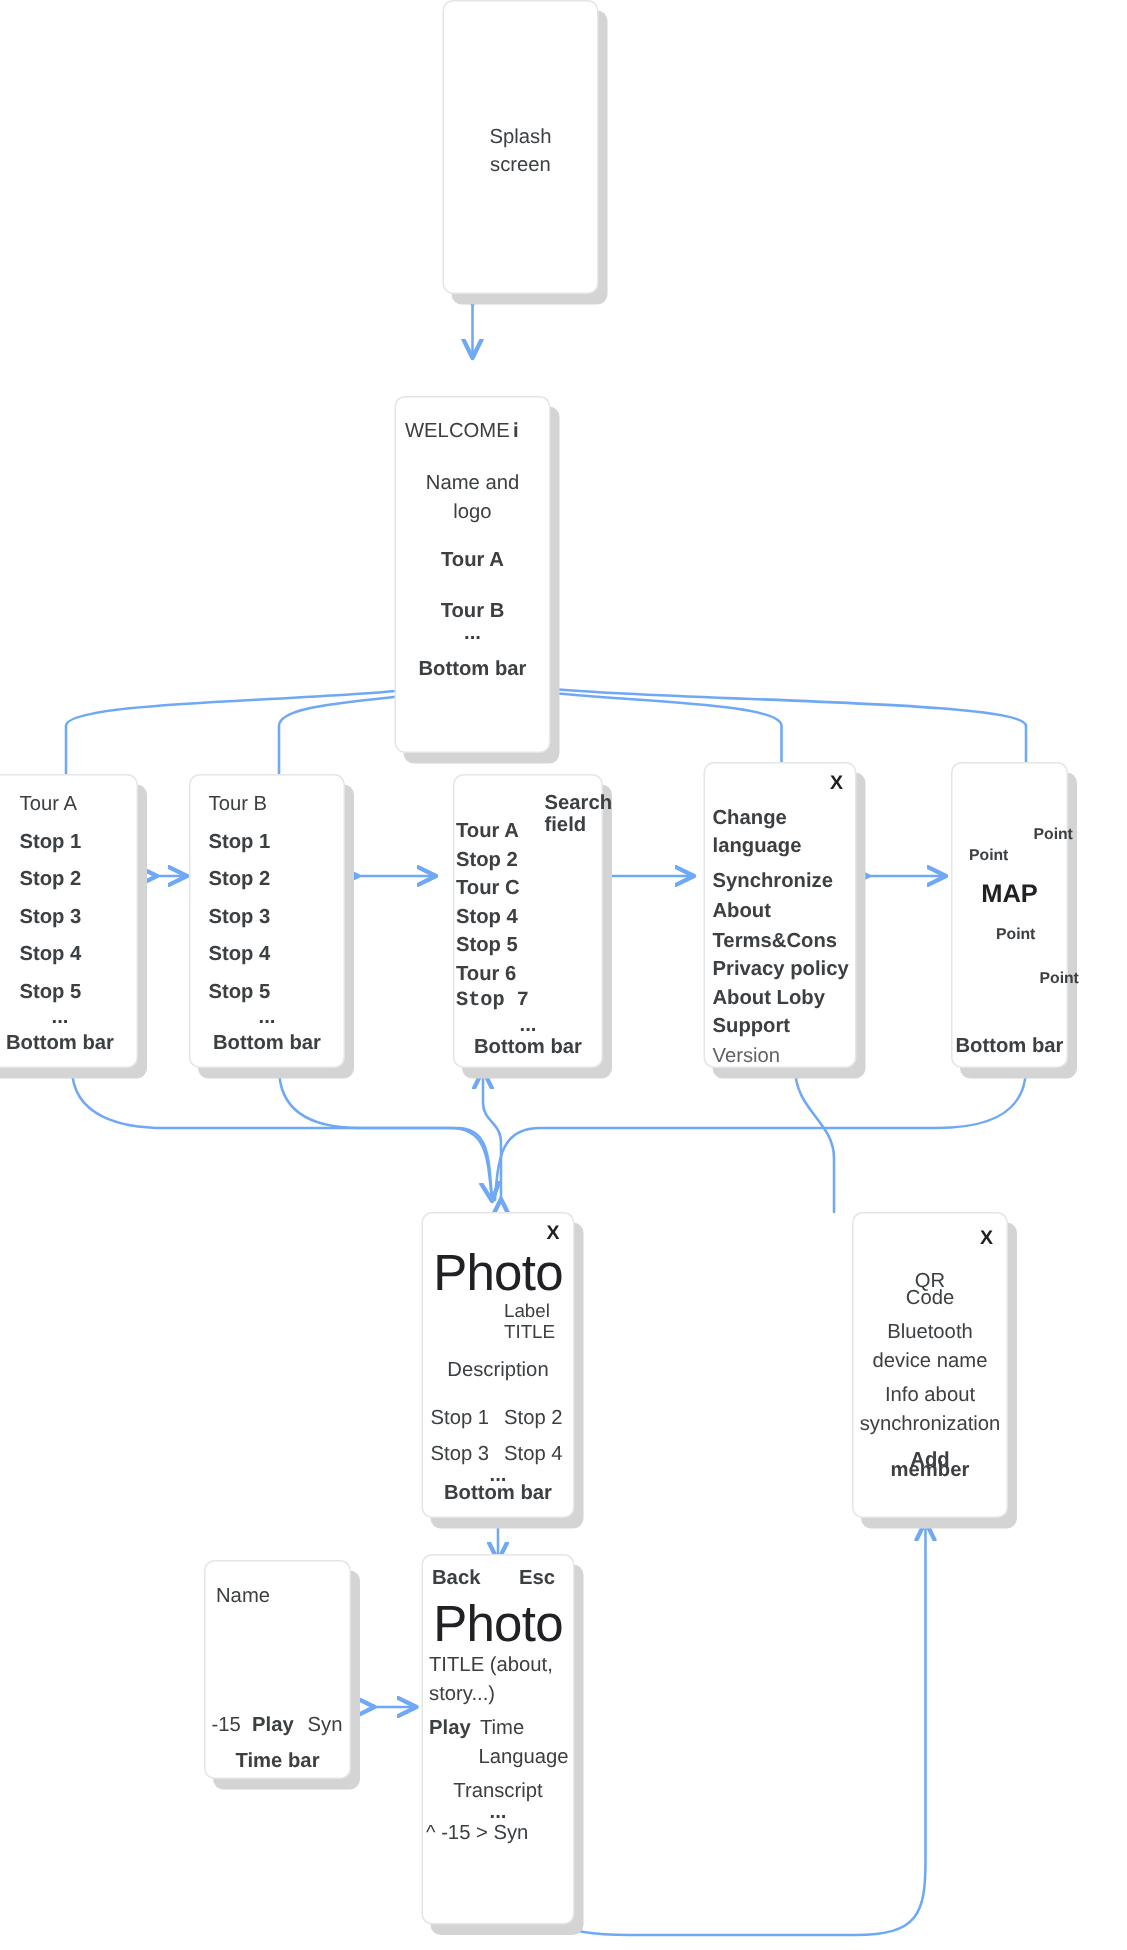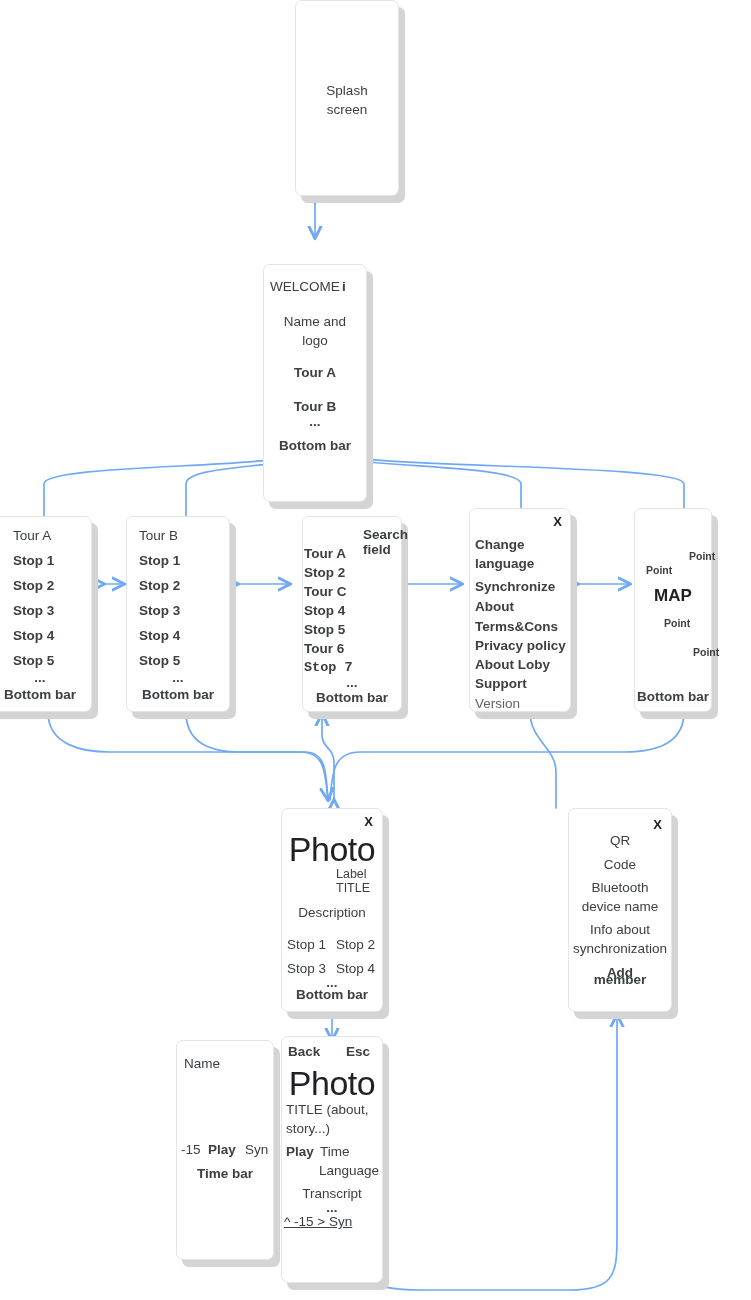--- a/index.html
+++ b/index.html
@@ -140,45 +140,45 @@
     <div class="left lbl" style="position:absolute;left:5px;top:128px;">Stop 1</div>
     <div class="left lbl" style="position:absolute;left:54px;top:128px;">Stop 2</div>
     <div class="left lbl" style="position:absolute;left:5px;top:152px;">Stop 3</div>
     <div class="left lbl" style="position:absolute;left:54px;top:152px;">Stop 4</div>
     <div class="row lbl b" style="top:166px;">...</div>
     <div class="row lbl b" style="top:178px;">Bottom bar</div>
   </div>
 
   <div class="card" style="left:568px;top:808px;width:104px;height:204px;">
     <div class="xbtn" style="right:9px;top:8px;">X</div>
-    <div class="row lbl" style="top:24px;">QR</div>
+    <div class="row lbl" style="top:37px;">QR</div>
     <div class="row lbl" style="top:48px;">Code</div>
     <div class="row lbl" style="top:71px;">Bluetooth</div>
     <div class="row lbl" style="top:90px;">device name</div>
     <div class="row lbl" style="top:113px;">Info about</div>
     <div class="row lbl" style="top:132px;">synchronization</div>
     <div class="row lbl b" style="top:156px;">Add</div>
     <div class="row lbl b" style="top:163px;">member</div>
   </div>
 
   <div class="card" style="left:281px;top:1036px;width:102px;height:247px;">
     <div class="left lbl b" style="position:absolute;left:6px;top:7px;">Back</div>
     <div class="left lbl b" style="position:absolute;left:64px;top:7px;">Esc</div>
     <div class="row huge" style="top:26px;">Photo</div>
     <div class="left lbl" style="position:absolute;left:4px;top:65px;">TITLE (about,</div>
     <div class="left lbl" style="position:absolute;left:4px;top:84px;">story...)</div>
     <div class="left lbl b" style="position:absolute;left:4px;top:107px;">Play</div>
     <div class="left lbl" style="position:absolute;left:38px;top:107px;">Time</div>
     <div class="left lbl" style="position:absolute;left:37px;top:126px;">Language</div>
     <div class="row lbl" style="top:149px;">Transcript</div>
     <div class="row lbl b" style="top:163px;">...</div>
-    <div class="left lbl" style="position:absolute;left:2px;top:177px;text-decoration:underline;">^ -15   &gt;  Syn</div>
+    <div class="left lbl" style="position:absolute;left:2px;top:177px;">^ -15   &gt;  Syn</div>
   </div>
 
-  <div class="card" style="left:136px;top:1040px;width:98px;height:220px;margin-left:40px;">
+  <div class="card" style="left:136px;top:1040px;width:98px;height:146px;">
     <div class="left lbl" style="position:absolute;left:7px;top:15px;">Name</div>
     <div class="left lbl" style="position:absolute;left:4px;top:101px;">-15</div>
     <div class="left lbl b" style="position:absolute;left:31px;top:101px;">Play</div>
     <div class="left lbl" style="position:absolute;left:68px;top:101px;">Syn</div>
     <div class="row lbl b" style="top:125px;">Time bar</div>
   </div>
 
 </div>
 
 </body></html>

